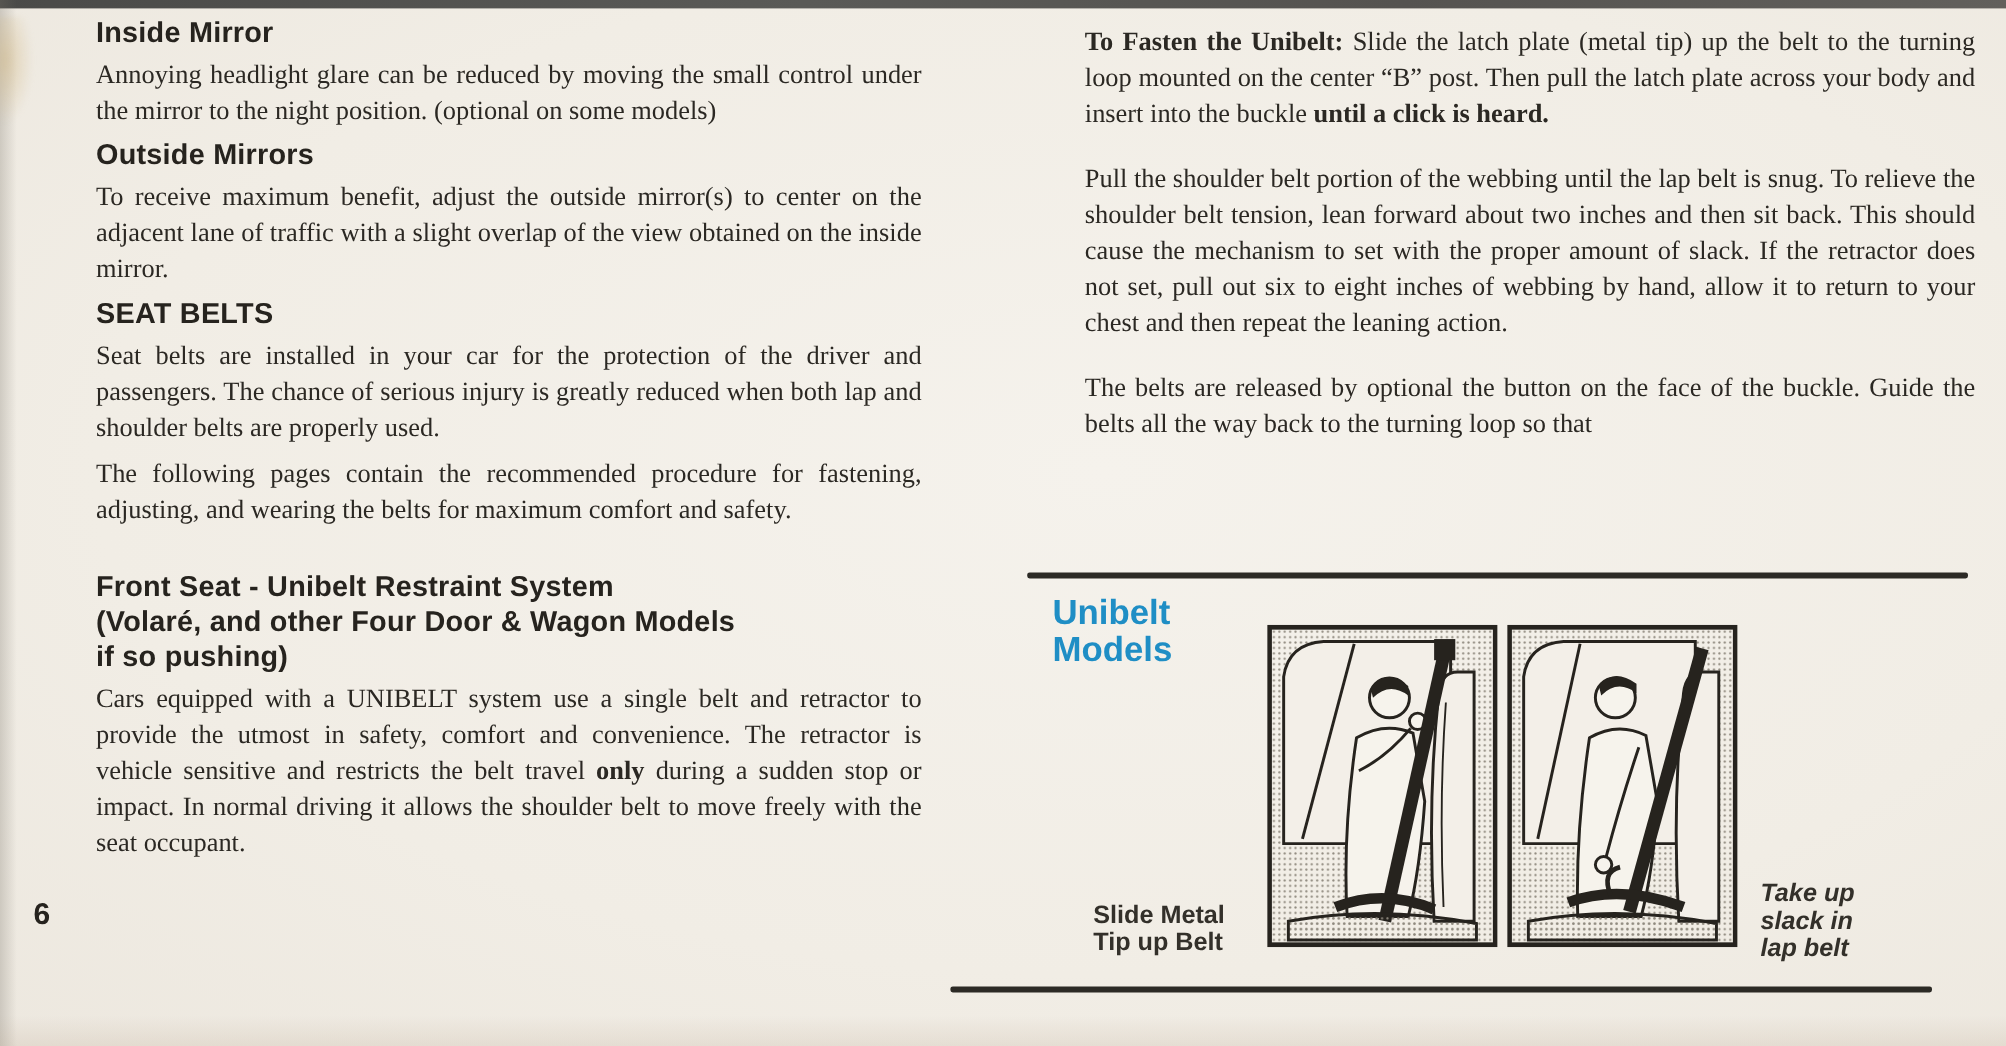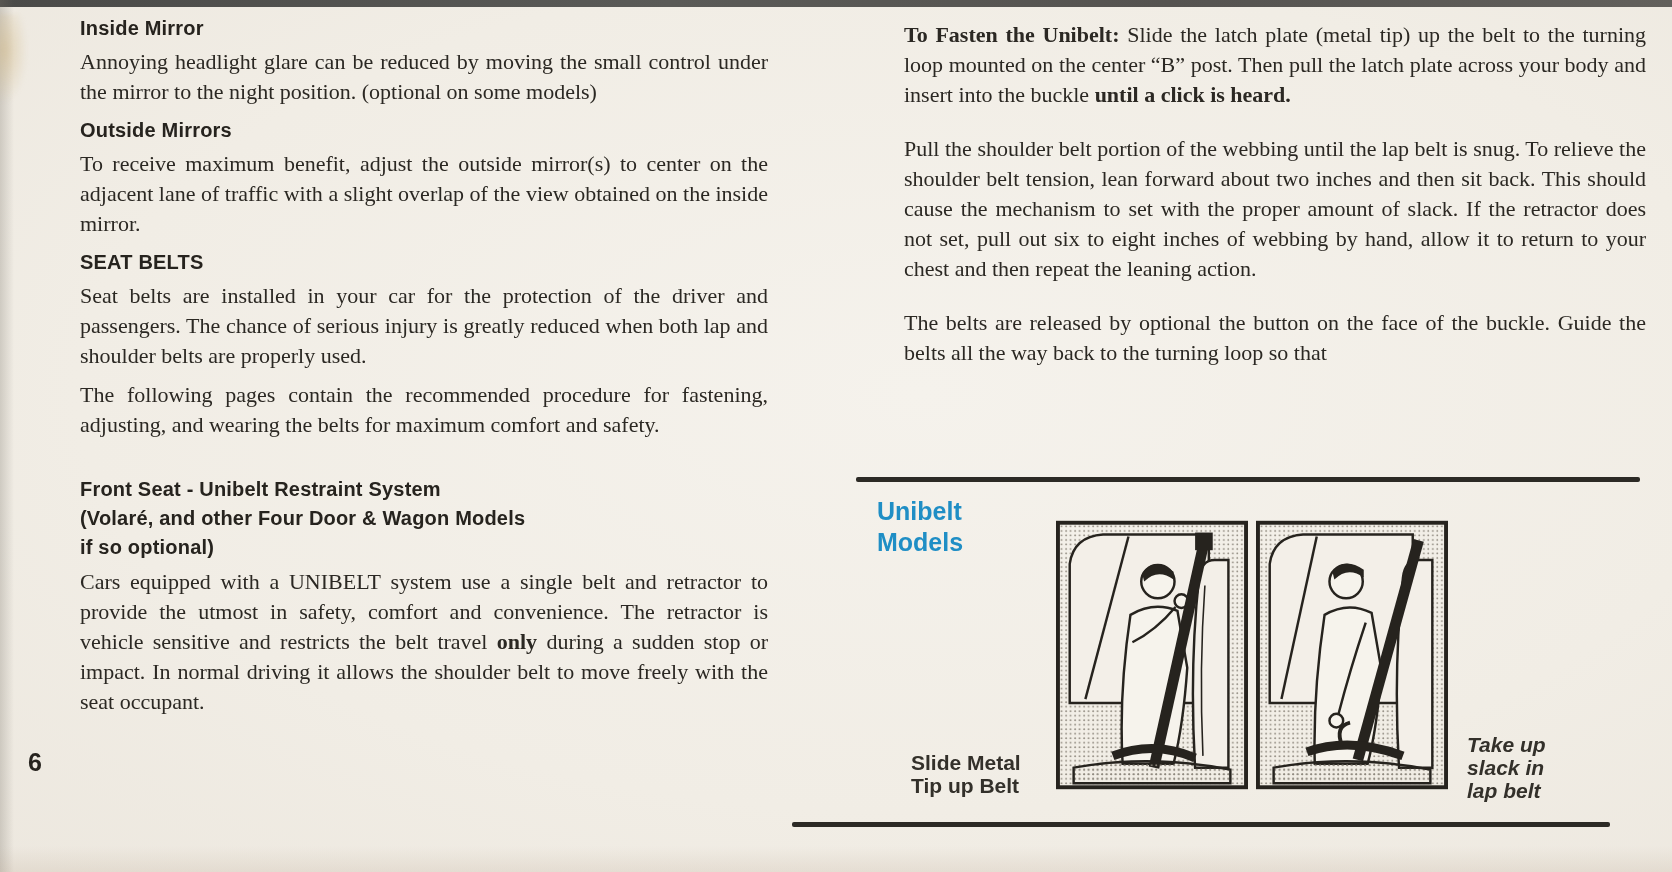--- a/index.html
+++ b/index.html
@@ -20,38 +20,38 @@
     background:radial-gradient(ellipse at 30% 40%, rgba(210,185,135,.55), rgba(210,185,135,0) 70%);
     filter:blur(2px); }
 
   
   .col { position:absolute; text-align:justify; font-size:22px; line-height:30px; }
   .col-left  { left:80px;  top:14px; width:688px; }
   .col-right { left:904px; top:20px; width:742px; }
   .col p { margin:0 0 9px 0; }
   .col-right p { margin:0 0 24px 0; }
   .h-sans { font-family:"Liberation Sans", sans-serif; font-weight:bold;
-            font-size:20px; line-height:28px; color:#26231e; text-align:left;
+            font-size:24px; line-height:28px; color:#26231e; text-align:left;
             margin:8px 0 5px 0; letter-spacing:.2px; }
   .h-first { margin-top:0; }
   .h-multi { line-height:29px;margin-top:35px; }
   .bold { font-weight:bold; }
 
   .pageno { position:absolute; left:28px; top:748px;
     font-family:"Liberation Sans", sans-serif; font-weight:bold;
     font-size:25px; color:#26231e; }
 
   
   .rule { position:absolute; height:5px; background:#2c2a25; border-radius:2px; }
   .rule-top    { left:856px; top:477px; width:784px; }
   .rule-bottom { left:792px; top:822px; width:818px; }
 
   .fig-label { position:absolute; left:877px; top:496px;
     font-family:"Liberation Sans", sans-serif; font-weight:bold;
-    font-size:25px; line-height:31px; color:#1f8ec5; }
+    font-size:29px; line-height:31px; color:#1f8ec5; }
 
   .illustration { position:absolute; left:1056px; top:518px; width:392px; height:274px;
     display:flex; gap:8px; }
   .panel { width:192px; height:274px; }
 
   .caption { position:absolute; font-family:"Liberation Sans", sans-serif;
     font-weight:bold; font-size:21px; line-height:23px; color:#33302a; }
   .cap-left  { left:911px;  top:751px; }
   .cap-right { left:1467px; top:733px;font-style:italic; }
 </style>
@@ -74,21 +74,21 @@
     <div class="h-sans">Outside Mirrors</div>
     <p>To receive maximum benefit, adjust the outside mirror(s) to center on the adjacent lane of traffic with a slight overlap of the view obtained on the inside mirror.</p>
 
     <div class="h-sans">SEAT BELTS</div>
     <p>Seat belts are installed in your car for the protection of the driver and passengers. The chance of serious injury is greatly reduced when both lap and shoulder belts are properly used.</p>
     <p>The following pages contain the recommended procedure for fastening, adjusting, and wearing the belts for maximum comfort and safety.</p>
 
     <div class="h-sans h-multi">
       <div>Front Seat - Unibelt Restraint System</div>
       <div>(Volaré, and other Four Door &amp; Wagon Models</div>
-      <div>if so optional)</div>
+      <div>if so pushing)</div>
     </div>
     <p><span>Cars equipped with a UNIBELT system use a single belt and retractor to provide the utmost in safety, comfort and convenience. The retractor is vehicle sensitive and restricts the belt travel </span><span class="bold">only</span><span> during a sudden stop or impact. In normal driving it allows the shoulder belt to move freely with the seat occupant.</span></p>
   </div>
 
   <div class="col col-right">
     <p><span class="bold">To Fasten the Unibelt:</span><span> Slide the latch plate (metal tip) up the belt to the turning loop mounted on the center “B” post. Then pull the latch plate across your body and insert into the buckle </span><span class="bold">until a click is heard.</span></p>
     <p>Pull the shoulder belt portion of the webbing until the lap belt is snug. To relieve the shoulder belt tension, lean forward about two inches and then sit back. This should cause the mechanism to set with the proper amount of slack. If the retractor does not set, pull out six to eight inches of webbing by hand, allow it to return to your chest and then repeat the leaning action.</p>
     <p>The belts are released by optional the button on the face of the buckle. Guide the belts all the way back to the turning loop so that</p>
   </div>
 

